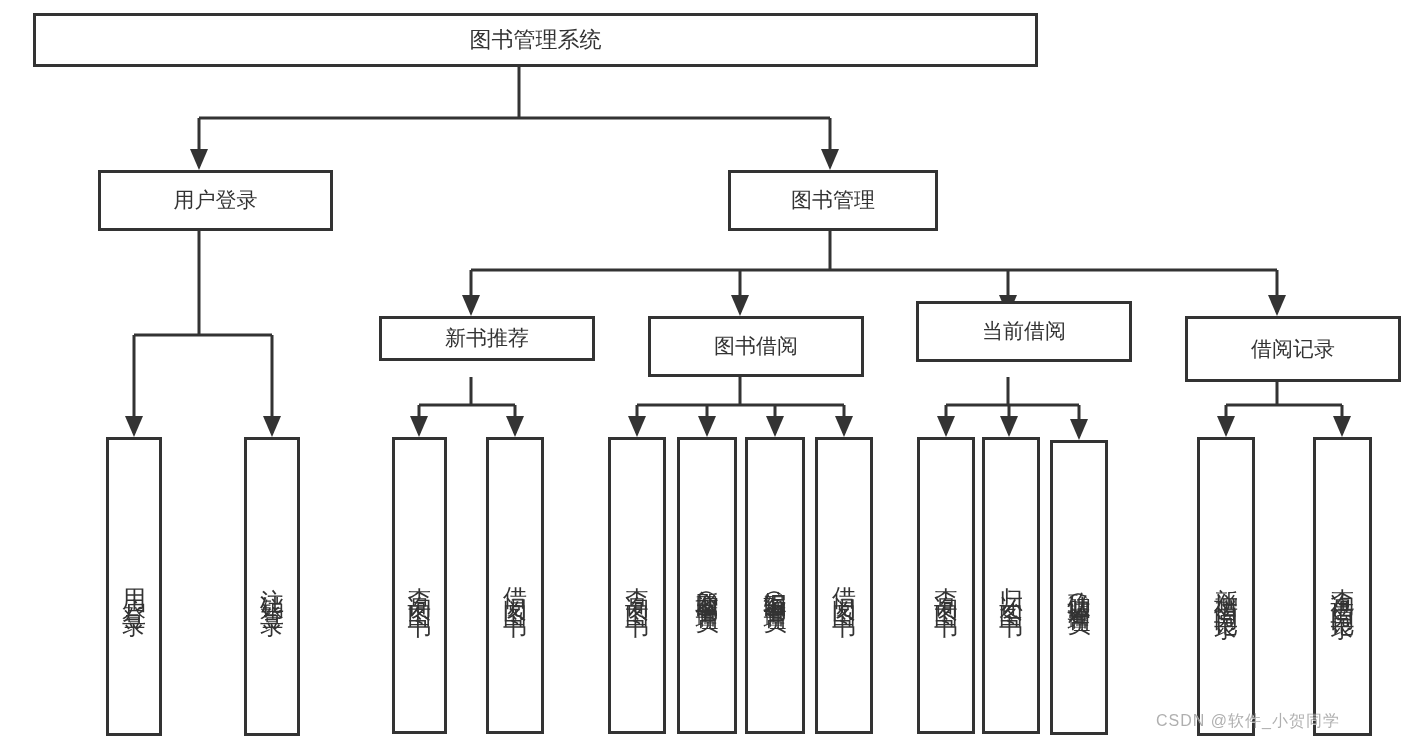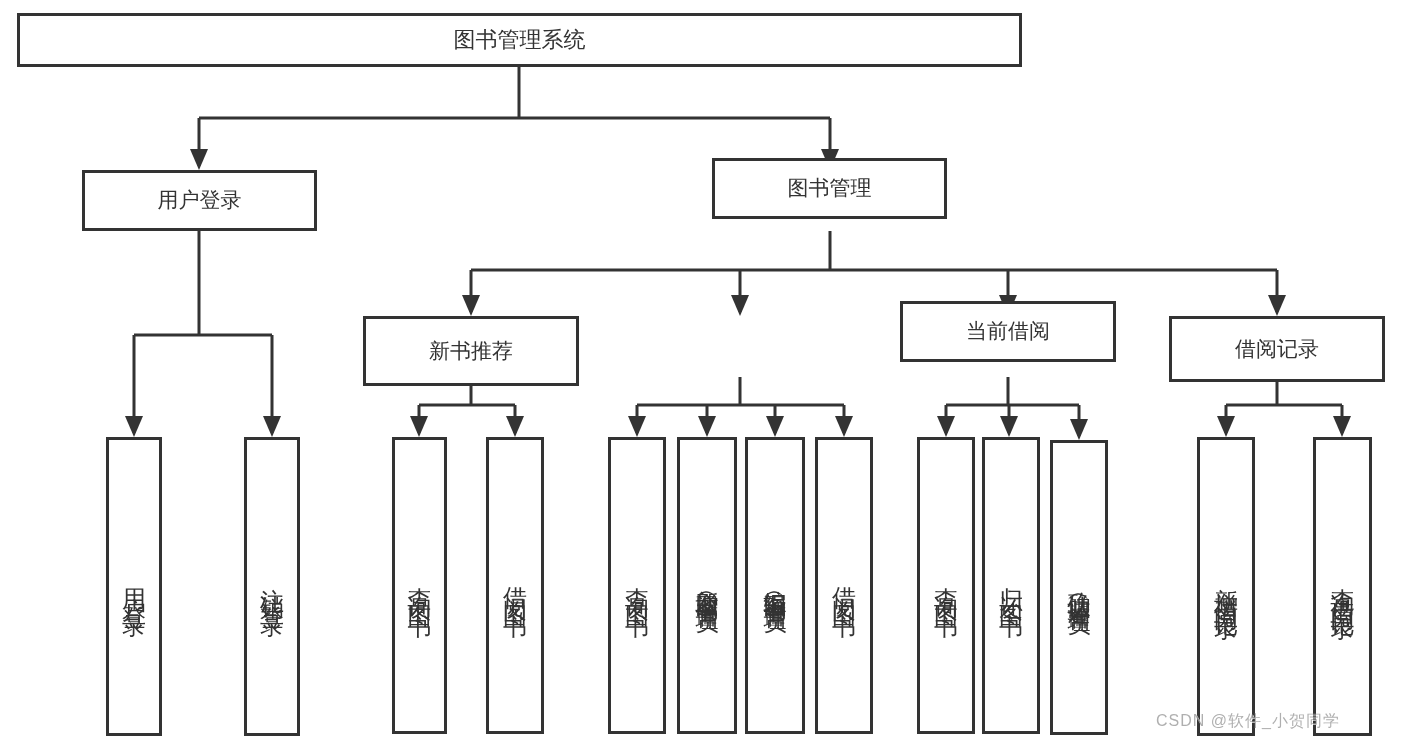--- a/index.html
+++ b/index.html
@@ -12,21 +12,21 @@
     box-sizing:border-box;
     background:#ffffff;
     border:3px solid #333333;
     color:#333333;
     display:flex;
     align-items:center;
     justify-content:center;
     text-align:center;
     line-height:1.25;
   }
-  .h{font-size:21px;}
+  .h{font-size:21px;margin-left:16px;}
   .root{font-size:22px;}
   .v{
     writing-mode:vertical-rl;
     font-size:24px;
     letter-spacing:9px;
   }
   .v.long{letter-spacing:3px;font-size:23px;}
   .watermark{
     position:absolute;
     left:1156px;
@@ -72,23 +72,24 @@
       <polygon points="1000,416 1018,416 1009,437"></polygon>
       <polygon points="1070,419 1088,419 1079,440"></polygon>
       <polygon points="1217,416 1235,416 1226,437"></polygon>
       <polygon points="1333,416 1351,416 1342,437"></polygon>
     </g>
   </svg>
 
   <div class="node h root" style="left:17px;top:13px;width:1005px;height:54px">图书管理系统</div>
 
   <div class="node h" style="left:82px;top:170px;width:235px;height:61px">用户登录</div>
-  <div class="node h" style="left:712px;top:158px;width:235px;height:61px">图书管理</div>
+  <div class="node h" style="left:712px;top:170px;width:210px;height:61px">图书管理</div>
 
-  <div class="node h" style="left:363px;top:316px;width:216px;height:70px">新书推荐</div>
+  <div class="node h" style="left:363px;top:316px;width:216px;height:45px">新书推荐</div>
+  <div class="node h" style="left:632px;top:316px;width:216px;height:61px">图书借阅</div>
   <div class="node h" style="left:900px;top:301px;width:216px;height:61px">当前借阅</div>
   <div class="node h" style="left:1169px;top:316px;width:216px;height:66px">借阅记录</div>
 
   <div class="node v" style="left:106px;top:437px;width:56px;height:299px">用户登录</div>
   <div class="node v" style="left:244px;top:437px;width:56px;height:299px">注销登录</div>
 
   <div class="node v" style="left:392px;top:437px;width:55px;height:297px">查询图书</div>
   <div class="node v" style="left:486px;top:437px;width:58px;height:297px">借阅图书</div>
 
   <div class="node v" style="left:608px;top:437px;width:58px;height:297px">查询图书</div>

